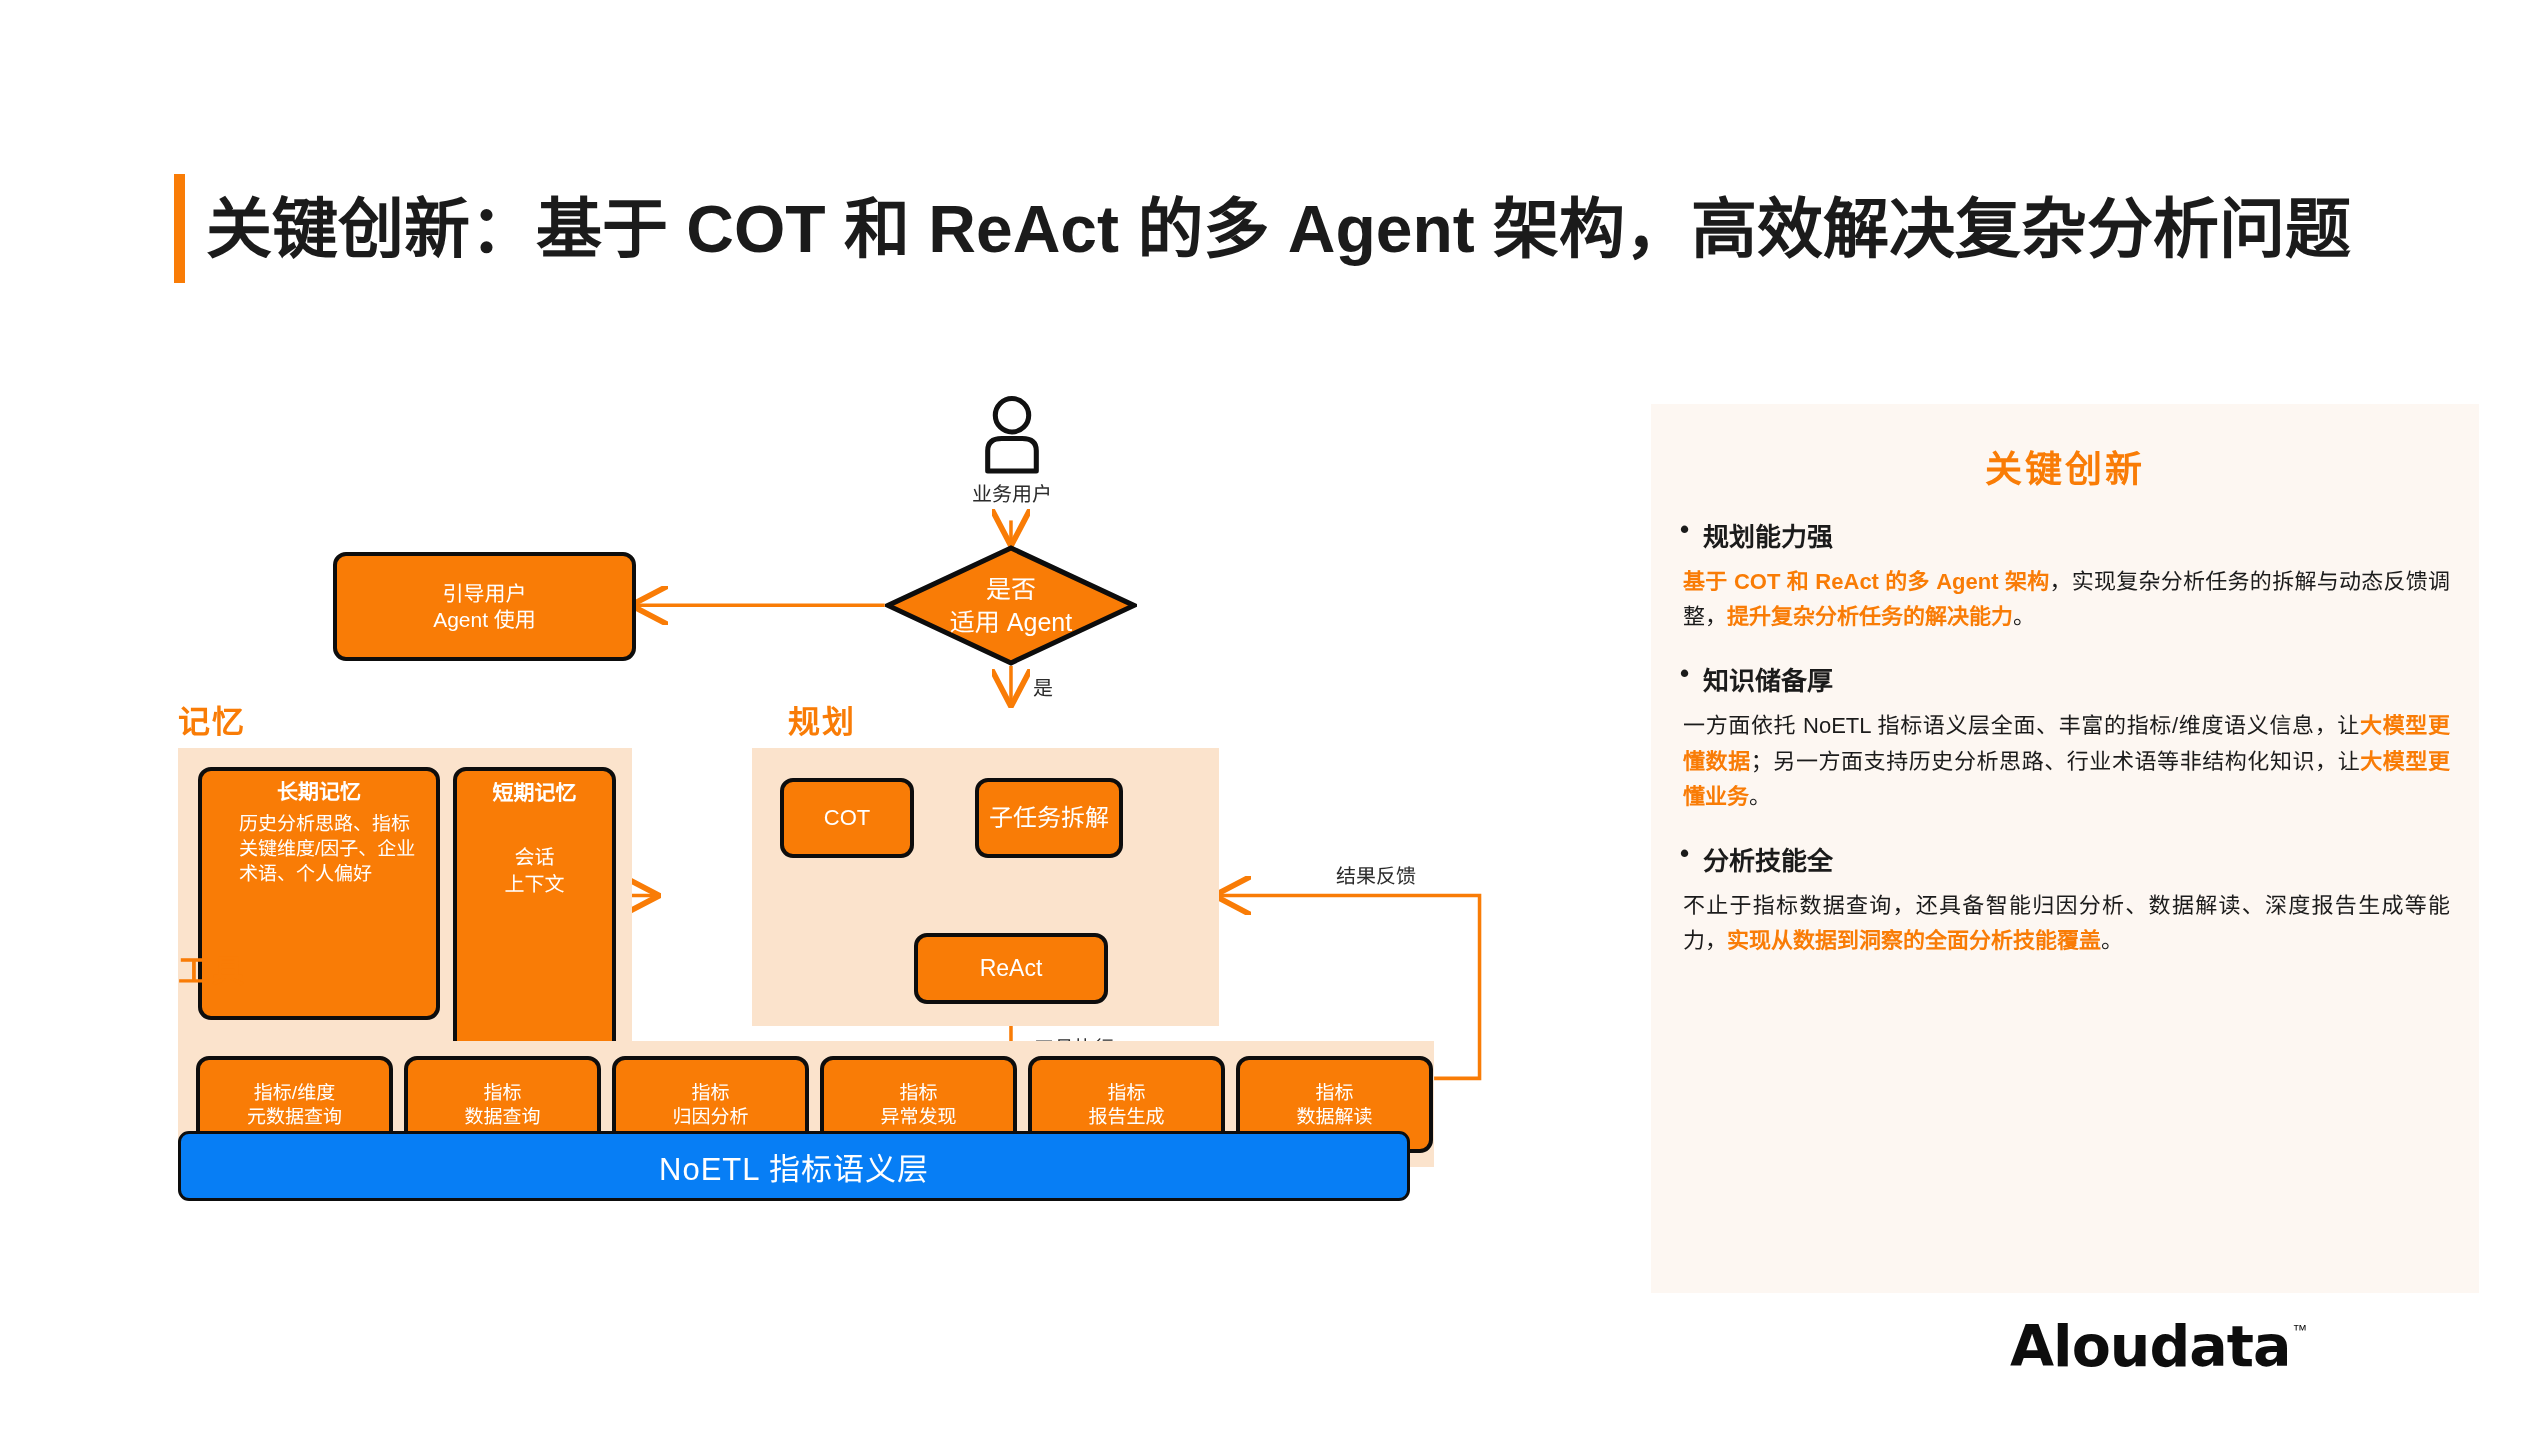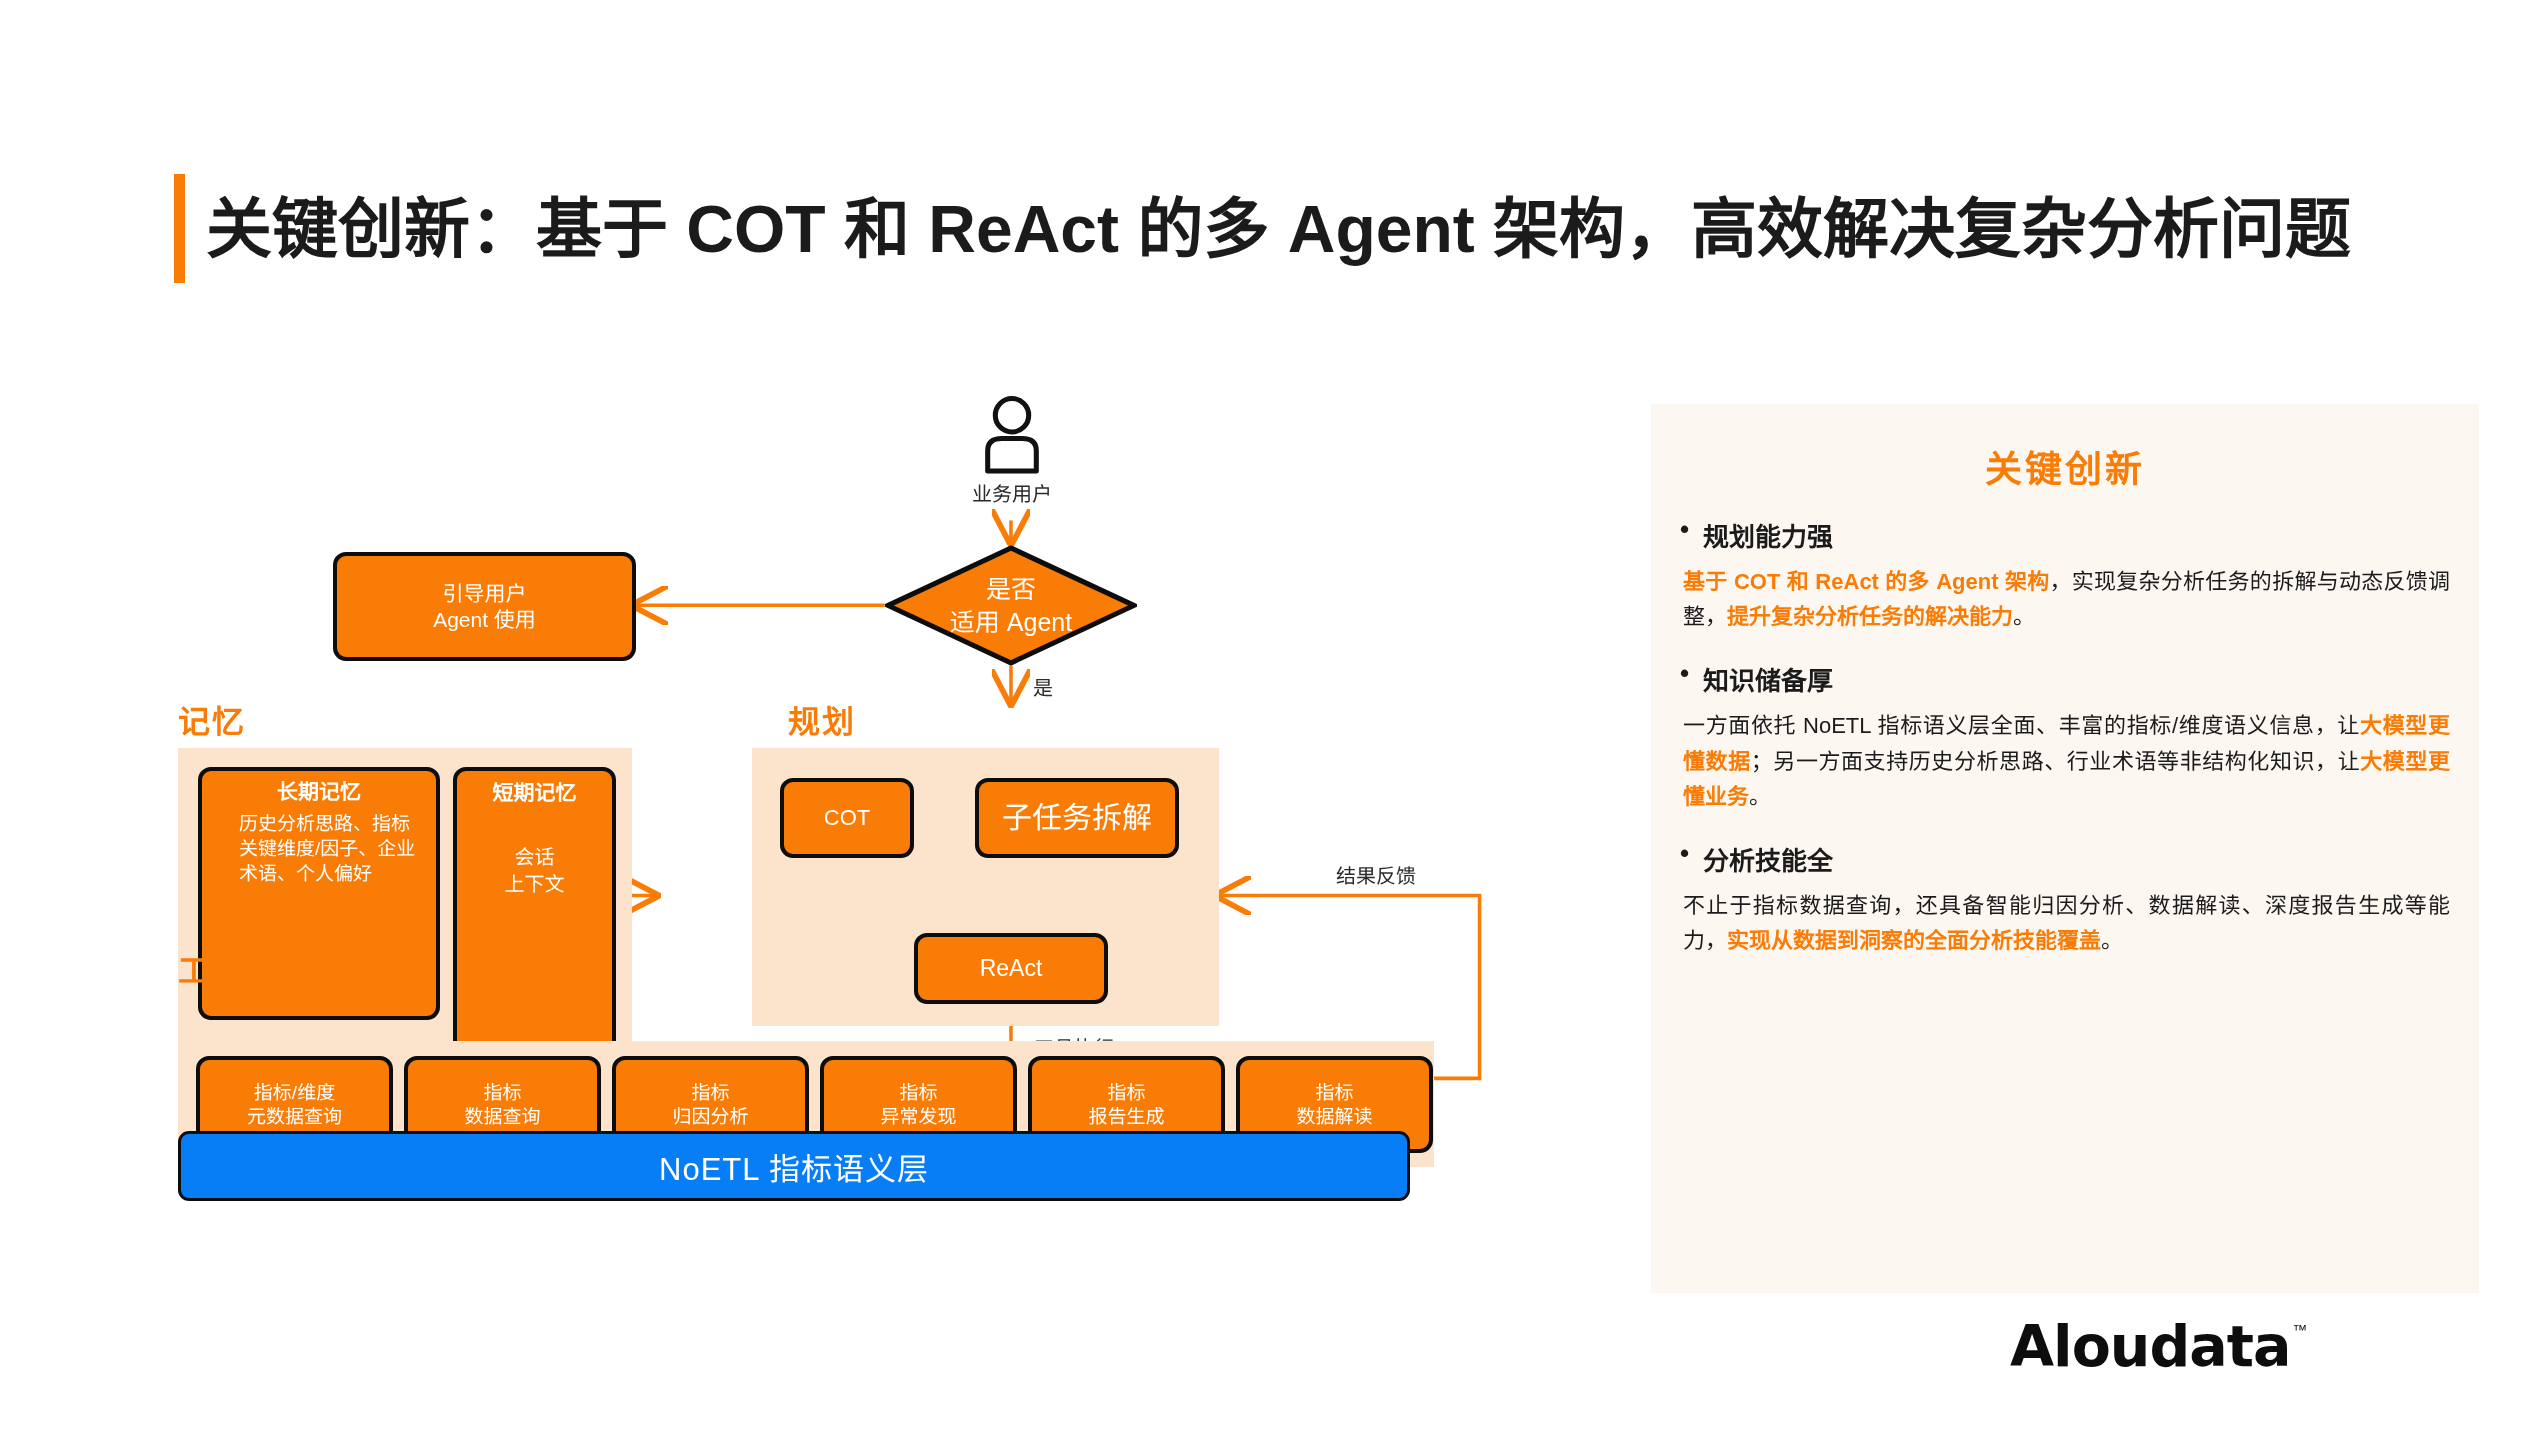--- a/index.html
+++ b/index.html
@@ -148,21 +148,21 @@
       <span class="hd" style="font-size:21px;margin-bottom:38px;">短期记忆</span>
       <span style="white-space:pre-line;line-height:1.35;">会话
 上下文</span>
     </div>
 
     <div class="band-label" style="left:752px;top:322px;margin-left:36px;">规划</div>
     <div class="band" style="left:752px;top:374px;width:467px;height:278px;"></div>
     <div class="node" style="left:780px;top:404px;width:134px;height:80px;font-size:22px;">
       <span>COT</span>
     </div>
-    <div class="node" style="left:975px;top:404px;width:204px;height:80px;font-size:30px;">
+    <div class="node" style="left:975px;top:404px;width:148px;height:80px;font-size:24px;">
       <span>子任务拆解</span>
     </div>
     <div class="node" style="left:914px;top:559px;width:194px;height:71px;font-size:23px;">
       <span>ReAct</span>
     </div>
 
     <div class="wlabel" style="left:1033px;top:298px;">是</div>
     <div class="wlabel" style="left:1034px;top:658px;">工具执行</div>
     <div class="wlabel" style="left:1336px;top:486px;">结果反馈</div>
 

